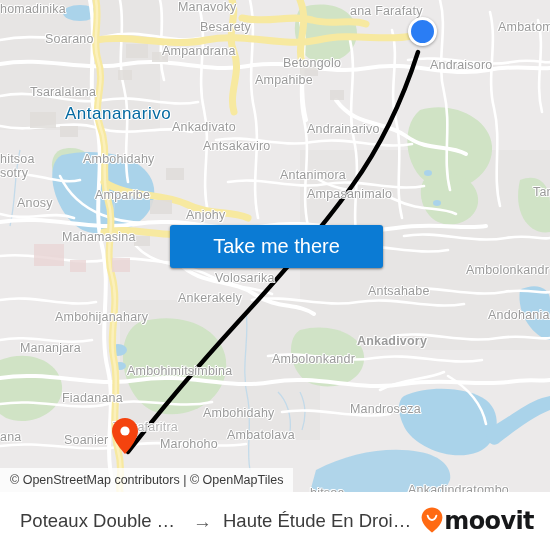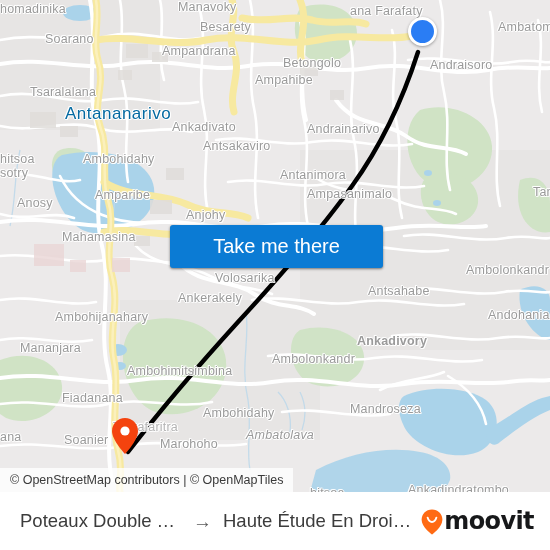--- a/index.html
+++ b/index.html
@@ -151,21 +151,21 @@
   #route-arrow {
     flex: 0 0 auto;
     margin: 0 11px;
     color: #5a5a5a;
     font-size: 19px;
     line-height: 1;
   }
   #moovit-logo {
     flex: 0 0 auto;
     display: flex;
-    align-items: flex-end;
+    align-items: flex-start;
     margin-left: 10px;
   }
   #moovit-wordmark {
     font-family: "DejaVu Sans", sans-serif;
     font-weight: bold;
     font-size: 24px;
     color: #17181a;
     letter-spacing: -0.6px;
     margin-left: 1px;
   }
@@ -343,21 +343,21 @@
         <div class="maplabel" style="left: 357px; top: 334px; font-weight: bold;">Ankadivory</div>
         <div class="maplabel" style="left: 127px; top: 364px;">Ambohimitsimbina</div>
         <div class="maplabel" style="left: 272px; top: 352px;">Ambolonkandr</div>
         <div class="maplabel" style="left: 62px; top: 391px;">Fiadanana</div>
         <div class="maplabel" style="left: 203px; top: 406px;">Ambohidahy</div>
         <div class="maplabel" style="left: 350px; top: 402px;">Mandroseza</div>
         <div class="maplabel faint" style="left: 113px; top: 420px;">Tsarafaritra</div>
         <div class="maplabel" style="left: 0px; top: 430px;">ana</div>
         <div class="maplabel" style="left: 64px; top: 433px;">Soanier</div>
         <div class="maplabel" style="left: 160px; top: 437px;">Marohoho</div>
-        <div class="maplabel" style="left: 246px; top: 428px; font-style: italic;">Ambatolava</div>
+        <div class="maplabel" style="left: 227px; top: 428px;">Ambatolava</div>
         <div class="maplabel" style="left: 310px; top: 486px;">hitsoa</div>
         <div class="maplabel" style="left: 408px; top: 483px;">Ankadindratombo</div>
         <div class="maplabel" style="left: 350px; top: 4px;">ana Farafaty</div>
       </div>
 
     <svg id="origin-pin" viewBox="0 0 26 36">
       <path d="M13,0 C5.8,0 0,5.8 0,13 C0,22.5 13,36 13,36 C13,36 26,22.5 26,13 C26,5.8 20.2,0 13,0 Z" fill="#f4430e"></path>
       <circle cx="13" cy="13" r="4.6" fill="#ffffff"></circle>
     </svg>
 

